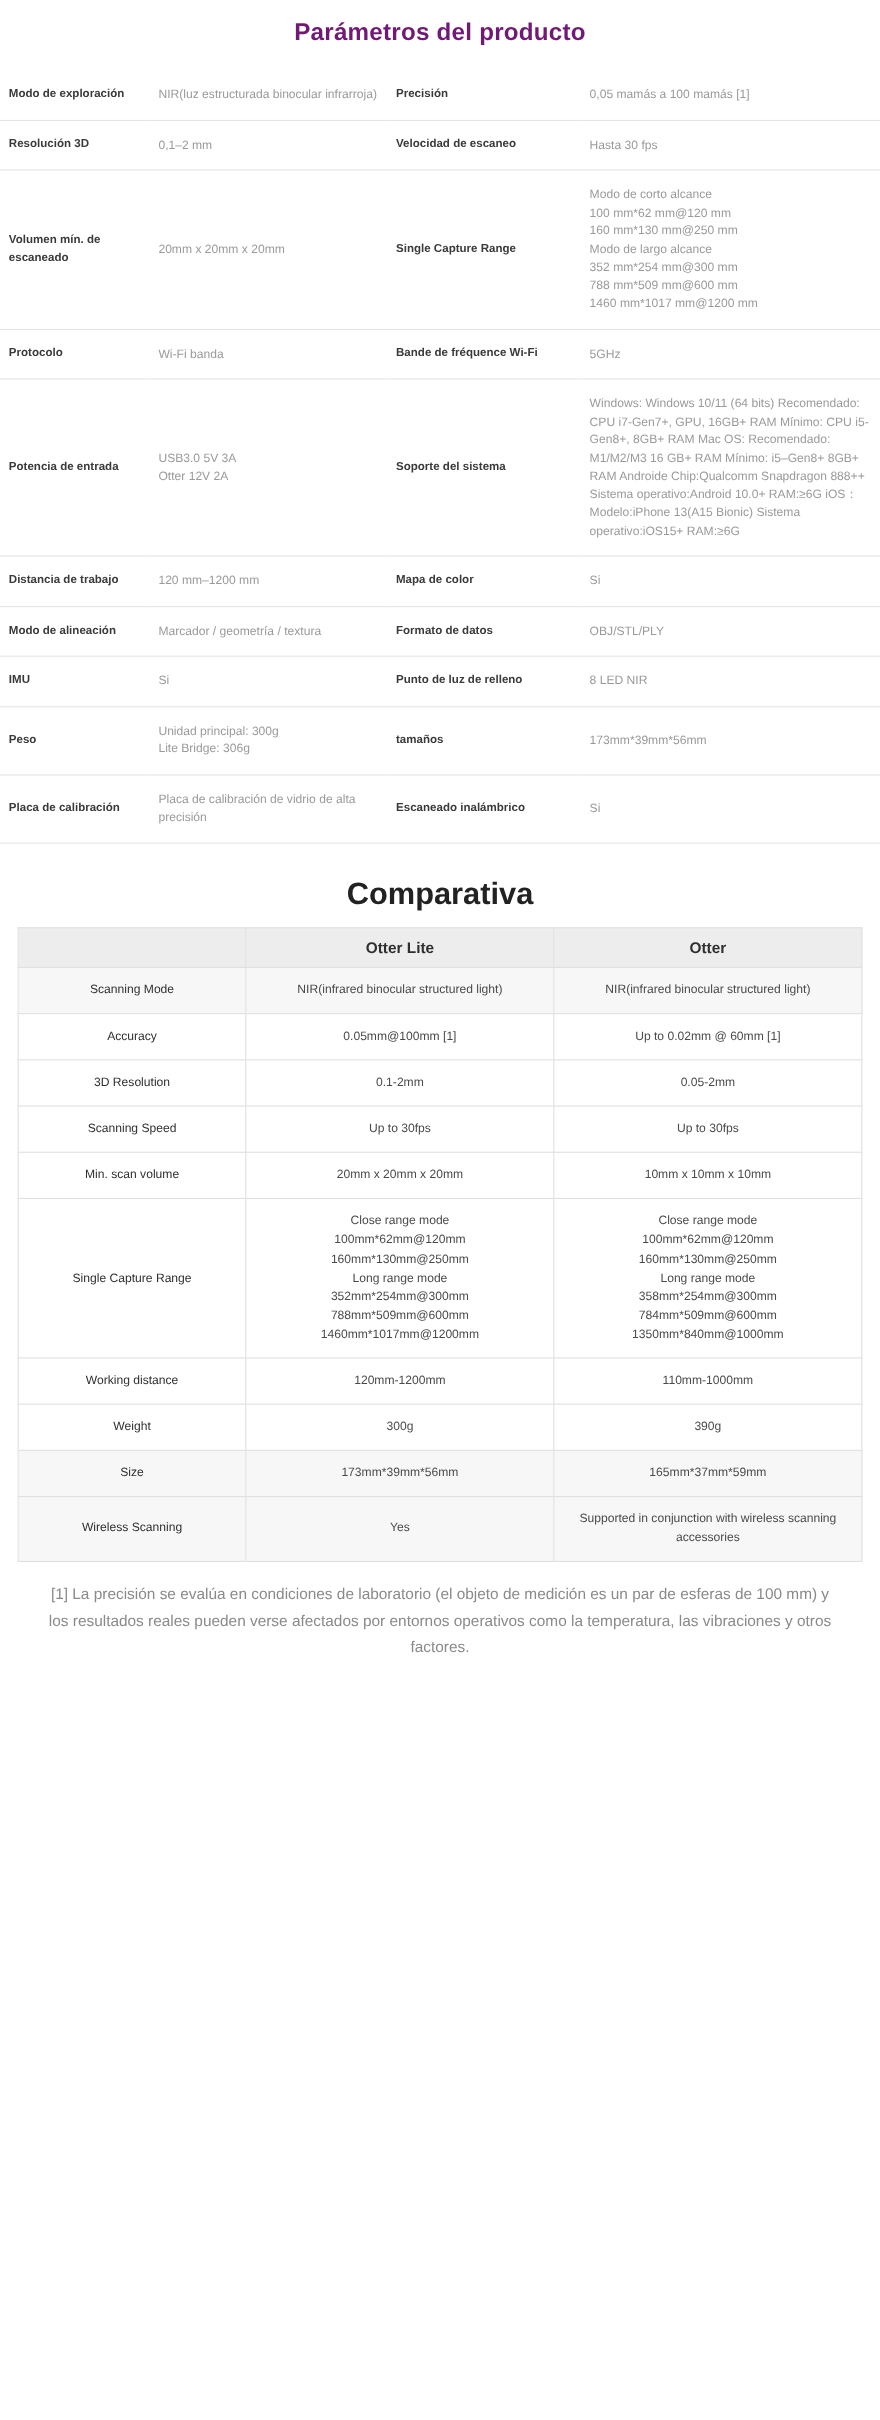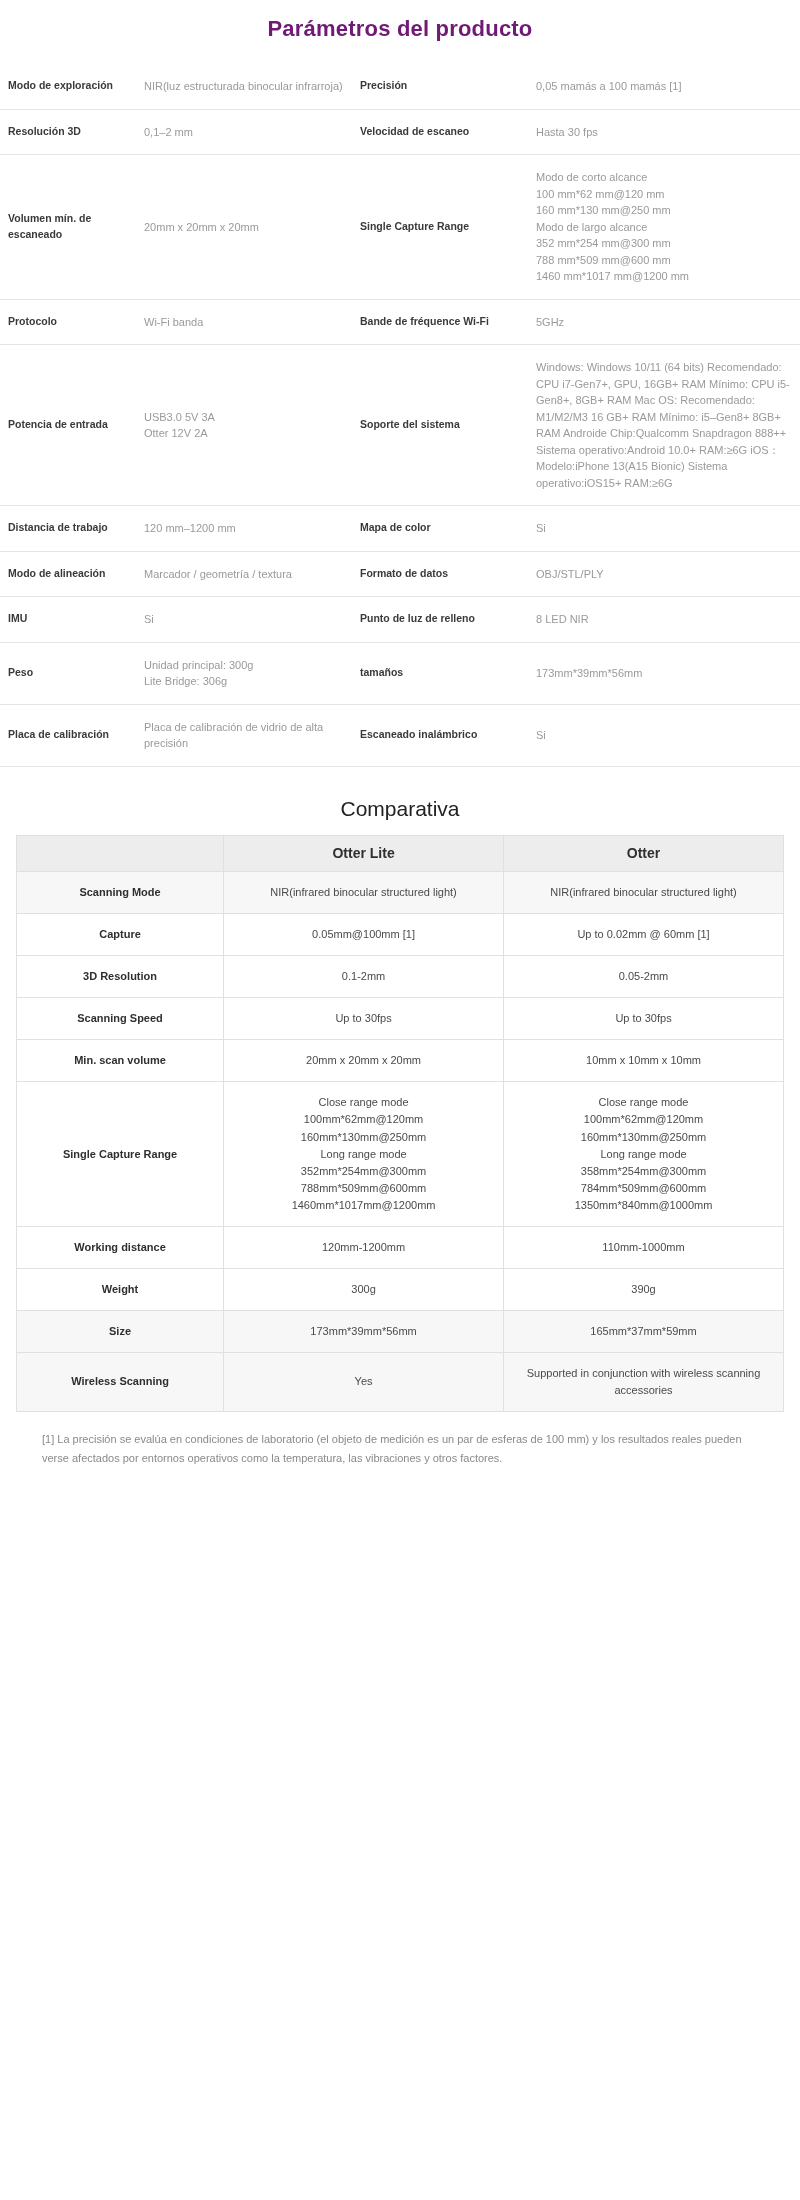--- a/index.html
+++ b/index.html
@@ -50,22 +50,22 @@
   }
   .col-l1 { width: 17%; padding-left: 8px !important; margin-left: 20px; }
   .col-v1 { width: 27%; }
   .col-l2 { width: 22%; }
   .col-v2 { width: 34%; padding-right: 8px !important; }
   .multi { white-space: pre-line; }
 
   
   .title-cmp {
     text-align: center;
-    font-size: 21px;
-    font-weight: normal;
+    font-size: 28px;
+    font-weight: bold;
     color: #222;
     padding: 30px 0 14px 0;
   }
   .cmp-table {
     width: 96%;
     margin: 0 auto;
     border-collapse: collapse;
     table-layout: fixed;
   }
   .cmp-table th, .cmp-table td {
@@ -79,36 +79,37 @@
   .cmp-table thead th {
     background: #ededed;
     font-weight: bold;
     color: #2f2f2f;
     font-size: 14px;
     height: 26px;
     padding: 7px 6px;
   }
   .cmp-table thead th.blank { background: #ededed; }
   .cmp-table tbody td.rowhead {
-    font-weight: bold;
+    font-weight: normal;
     color: #2f2f2f;
     background: #fff;
     font-size: 11px;
     margin-left: 47px;
   }
   .cmp-table tbody tr.alt td { background: #f7f7f7; }
   .cmp-table tbody td.cell { color: #4a4a4a; white-space: pre-line; }
   .cw-0 { width: 27%; }
   .cw-1 { width: 36.5%; }
   .cw-2 { width: 36.5%; }
 
   .footnote {
     width: 96%;
     margin: 18px auto 0 auto;
-    font-size: 11px;
+    text-align: center;
+    font-size: 14px;
     line-height: 1.7;
     color: #8a8a8a;
     padding: 0 26px 10px 26px;
   }
 </style>
 </head>
 <body>
 
 <div class="page">
 
@@ -197,21 +198,21 @@
         <th class="cw-2">Otter</th>
       </tr>
     </thead>
     <tbody>
       <tr class="alt">
         <td class="rowhead">Scanning Mode</td>
         <td class="cell">NIR(infrared binocular structured light)</td>
         <td class="cell">NIR(infrared binocular structured light)</td>
       </tr>
       <tr>
-        <td class="rowhead">Capture</td>
+        <td class="rowhead">Accuracy</td>
         <td class="cell">0.05mm@100mm [1]</td>
         <td class="cell">Up to 0.02mm @ 60mm [1]</td>
       </tr>
       <tr>
         <td class="rowhead">3D Resolution</td>
         <td class="cell">0.1-2mm</td>
         <td class="cell">0.05-2mm</td>
       </tr>
       <tr>
         <td class="rowhead">Scanning Speed</td>

